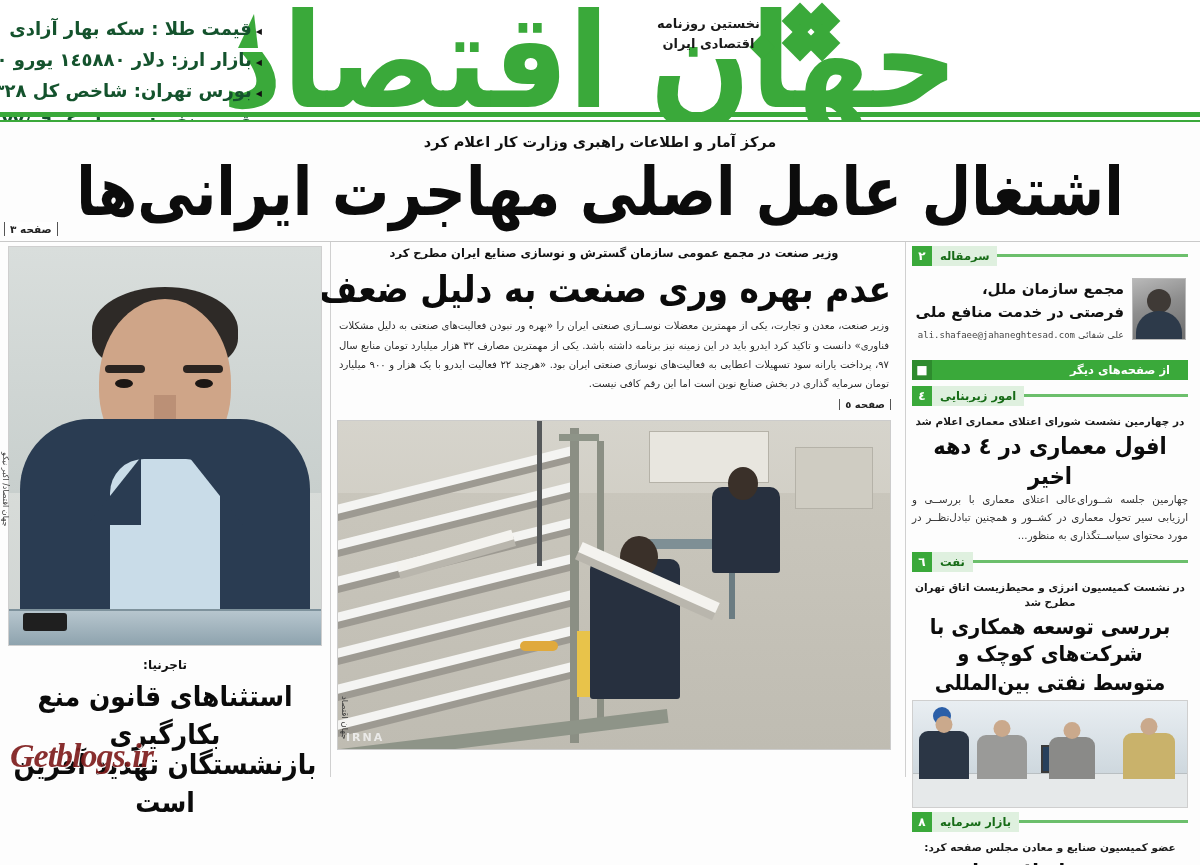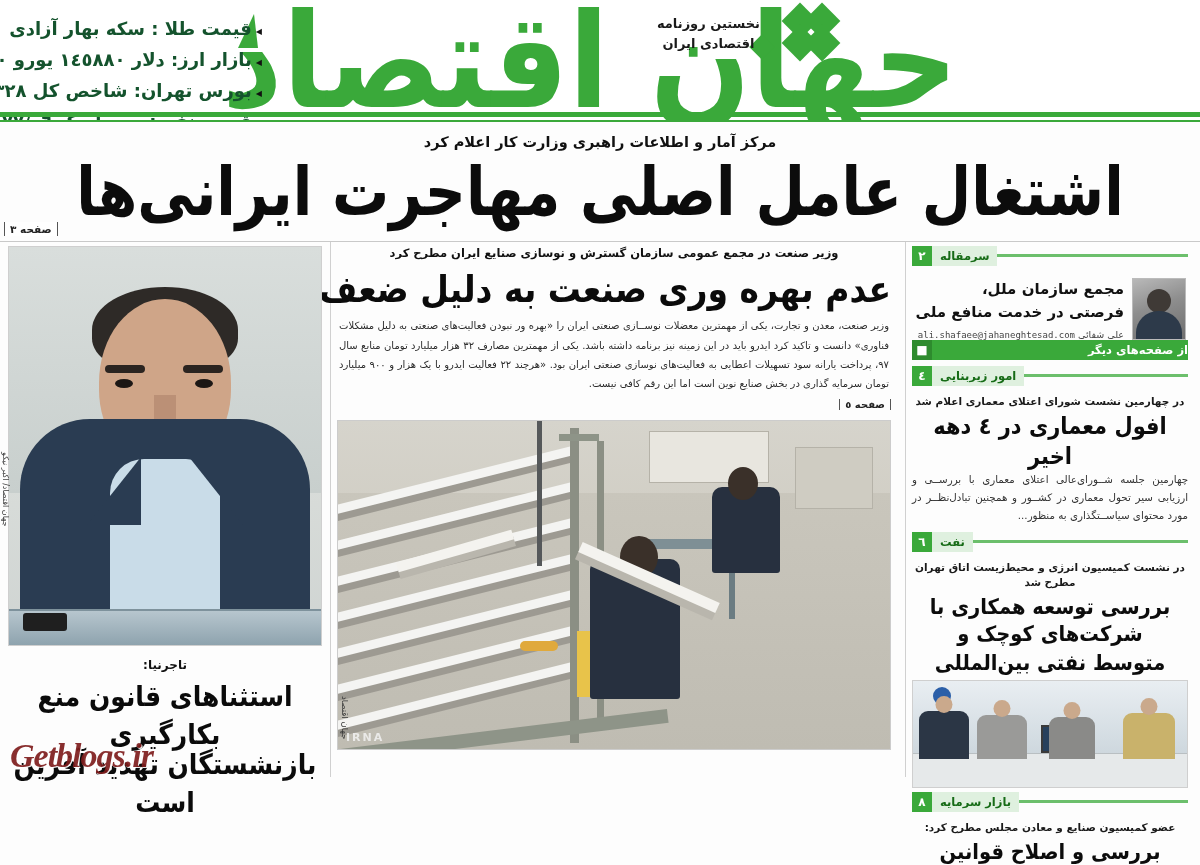--- a/index.html
+++ b/index.html
@@ -201,28 +201,28 @@
   }
   .sec-head .bar {
     flex: 1; background: #6cbf6c; margin: 8px 0 9px 0;
     order: 1;
   }
   .sec-head.full {
     height: 20px;
   }
   .sec-head.full .label {
     flex: 1; background: #3aa93a; color: #ffffff;
-    justify-content: flex-start; padding-right: 0;
+    justify-content: flex-start; padding-right: 18px;
   }
   .sec-head.full .num { background: #2e8b2e; }
 
   .op-card {
     display: flex; flex-direction: row;
     align-items: center;
-    gap: 8px; padding: 6px 2px 0 2px;
+    gap: 8px; padding: 6px 2px 20px 2px;
     direction: rtl;
   }
   .op-photo {
     width: 54px; height: 62px; flex: 0 0 54px;
     border: 1px solid #bbb;
     background: linear-gradient(160deg,#b9b9b9 0%,#8e8e8e 45%,#6e6e6e 100%);
     position: relative; overflow: hidden;
   }
   .op-photo::before {
     content:""; position:absolute; left:50%; top:10px;
@@ -574,21 +574,21 @@
         <span class="p sb-p4">
             <i></i>
           </span>
       </div>
 
       <div class="sec-head">
         <div class="bar"></div>
         <div class="label">بازار سرمایه</div>
         <div class="num">٨</div>
       </div>
-      <div class="kicker-sm">عضو کمیسیون صنایع و معادن مجلس مطرح کرد:</div>
+      <div class="kicker-sm">عضو کمیسیون صنایع و معادن مجلس صفحه کرد:</div>
       <div class="head-sm two">بررسی و اصلاح قوانین حوزه بورس کالا</div>
 
     </aside>
 
     <section class="col-mid">
       <div class="mid-kicker">وزیر صنعت در مجمع عمومی سازمان گسترش و نوسازی صنایع ایران مطرح کرد</div>
       <h2 class="mid-head">عدم بهره وری صنعت به دلیل ضعف فناوری</h2>
       <p class="mid-body">وزیر صنعت، معدن و تجارت، یکی از مهمترین معضلات نوســازی صنعتی ایران را «بهره ور نبودن فعالیت‌های صنعتی به دلیل مشکلات فناوری» دانست و تاکید کرد ایدرو باید در این زمینه نیز برنامه داشته باشد. یکی از مهمترین مصارف ٣٢ هزار میلیارد تومان منابع سال ٩٧، پرداخت یارانه سود تسهیلات اعطایی به فعالیت‌های نوسازی صنعتی ایران بود. «هرچند ٢٢ فعالیت ایدرو با یک هزار و ٩٠٠ میلیارد تومان سرمایه گذاری در بخش صنایع نوین است اما این رقم کافی نیست.</p>
       <span class="mid-pagetab">صفحه ٥</span>
 

